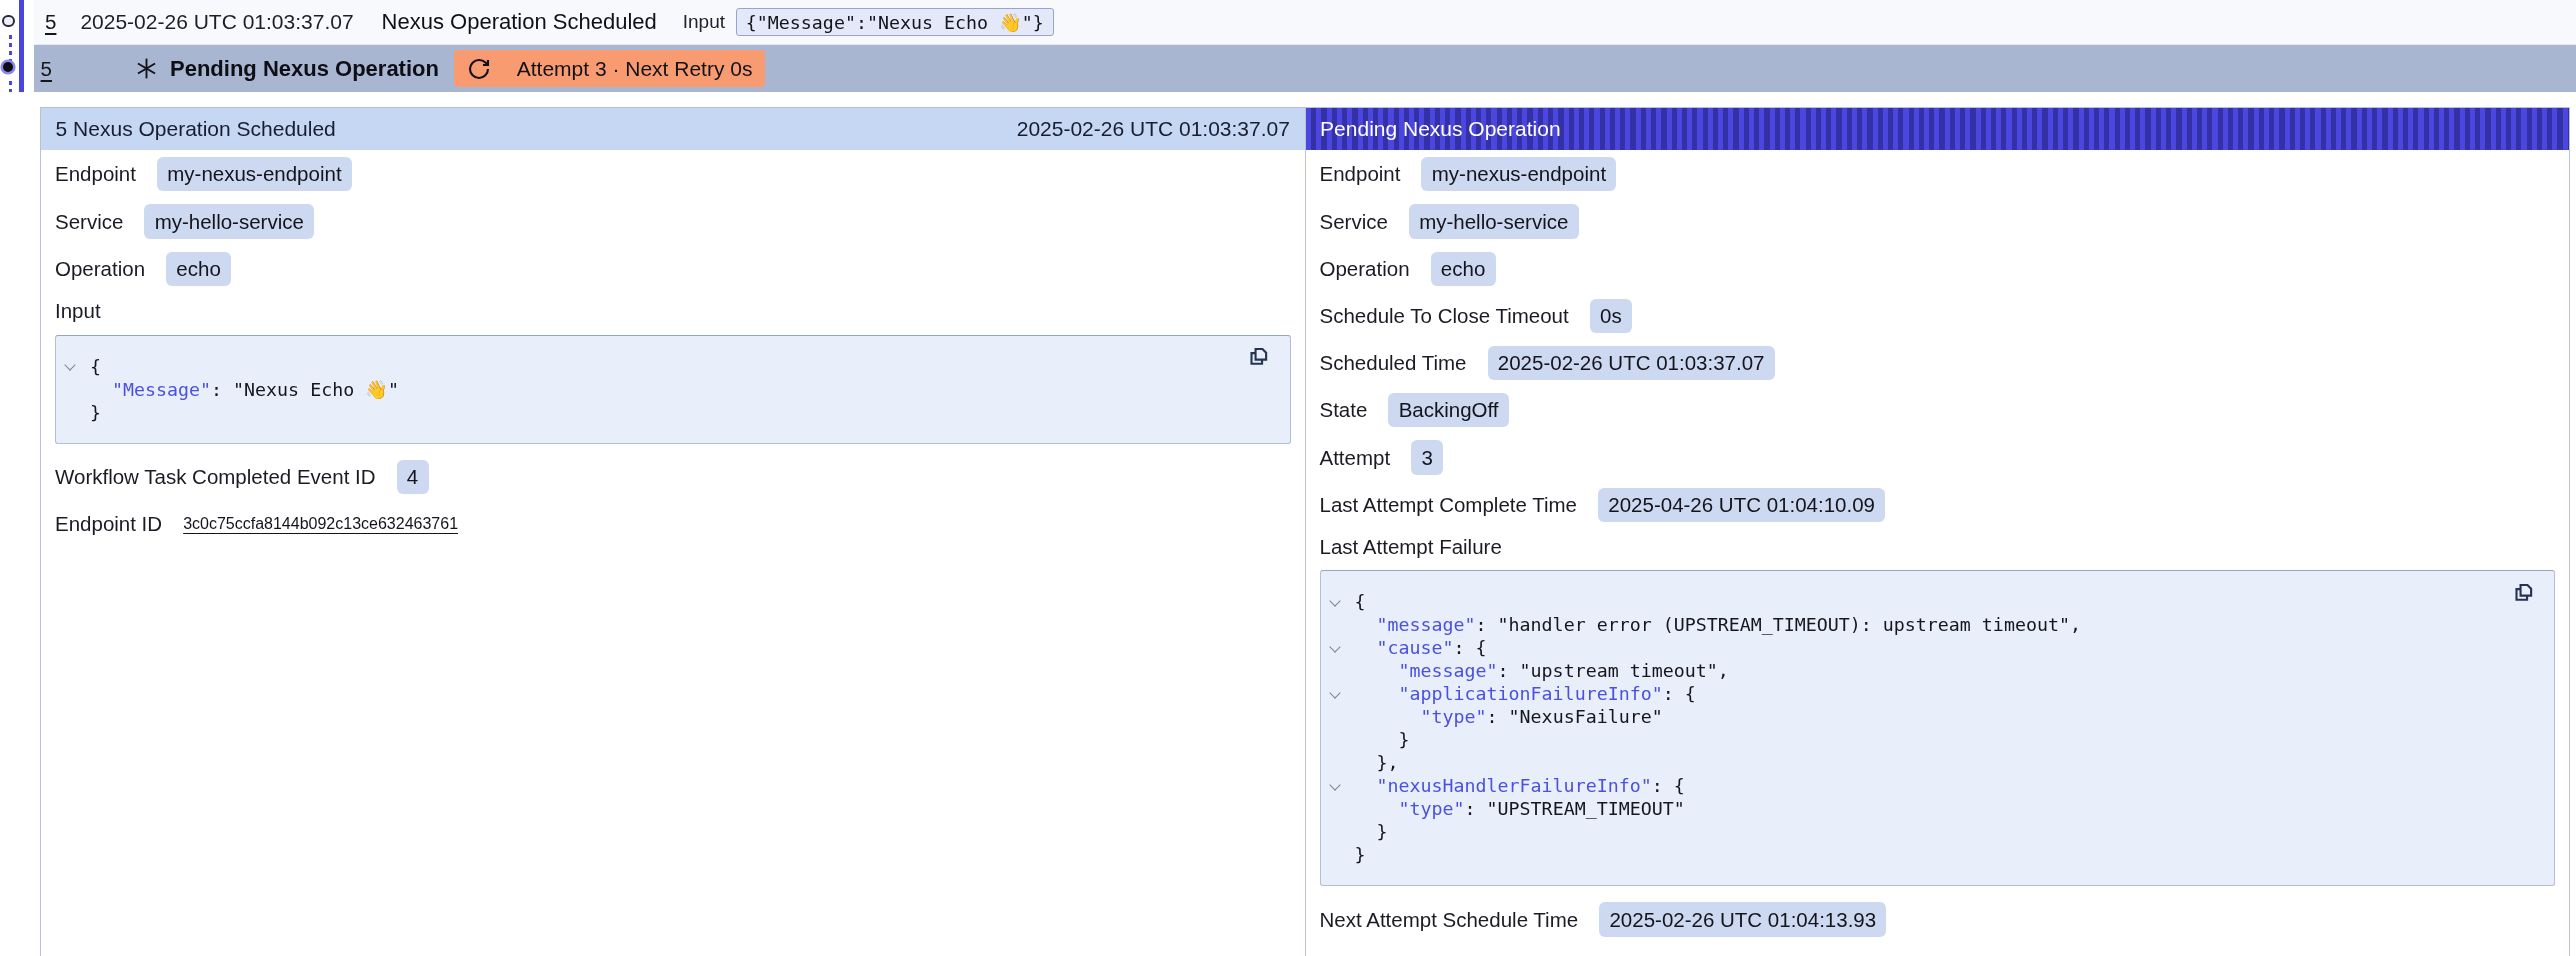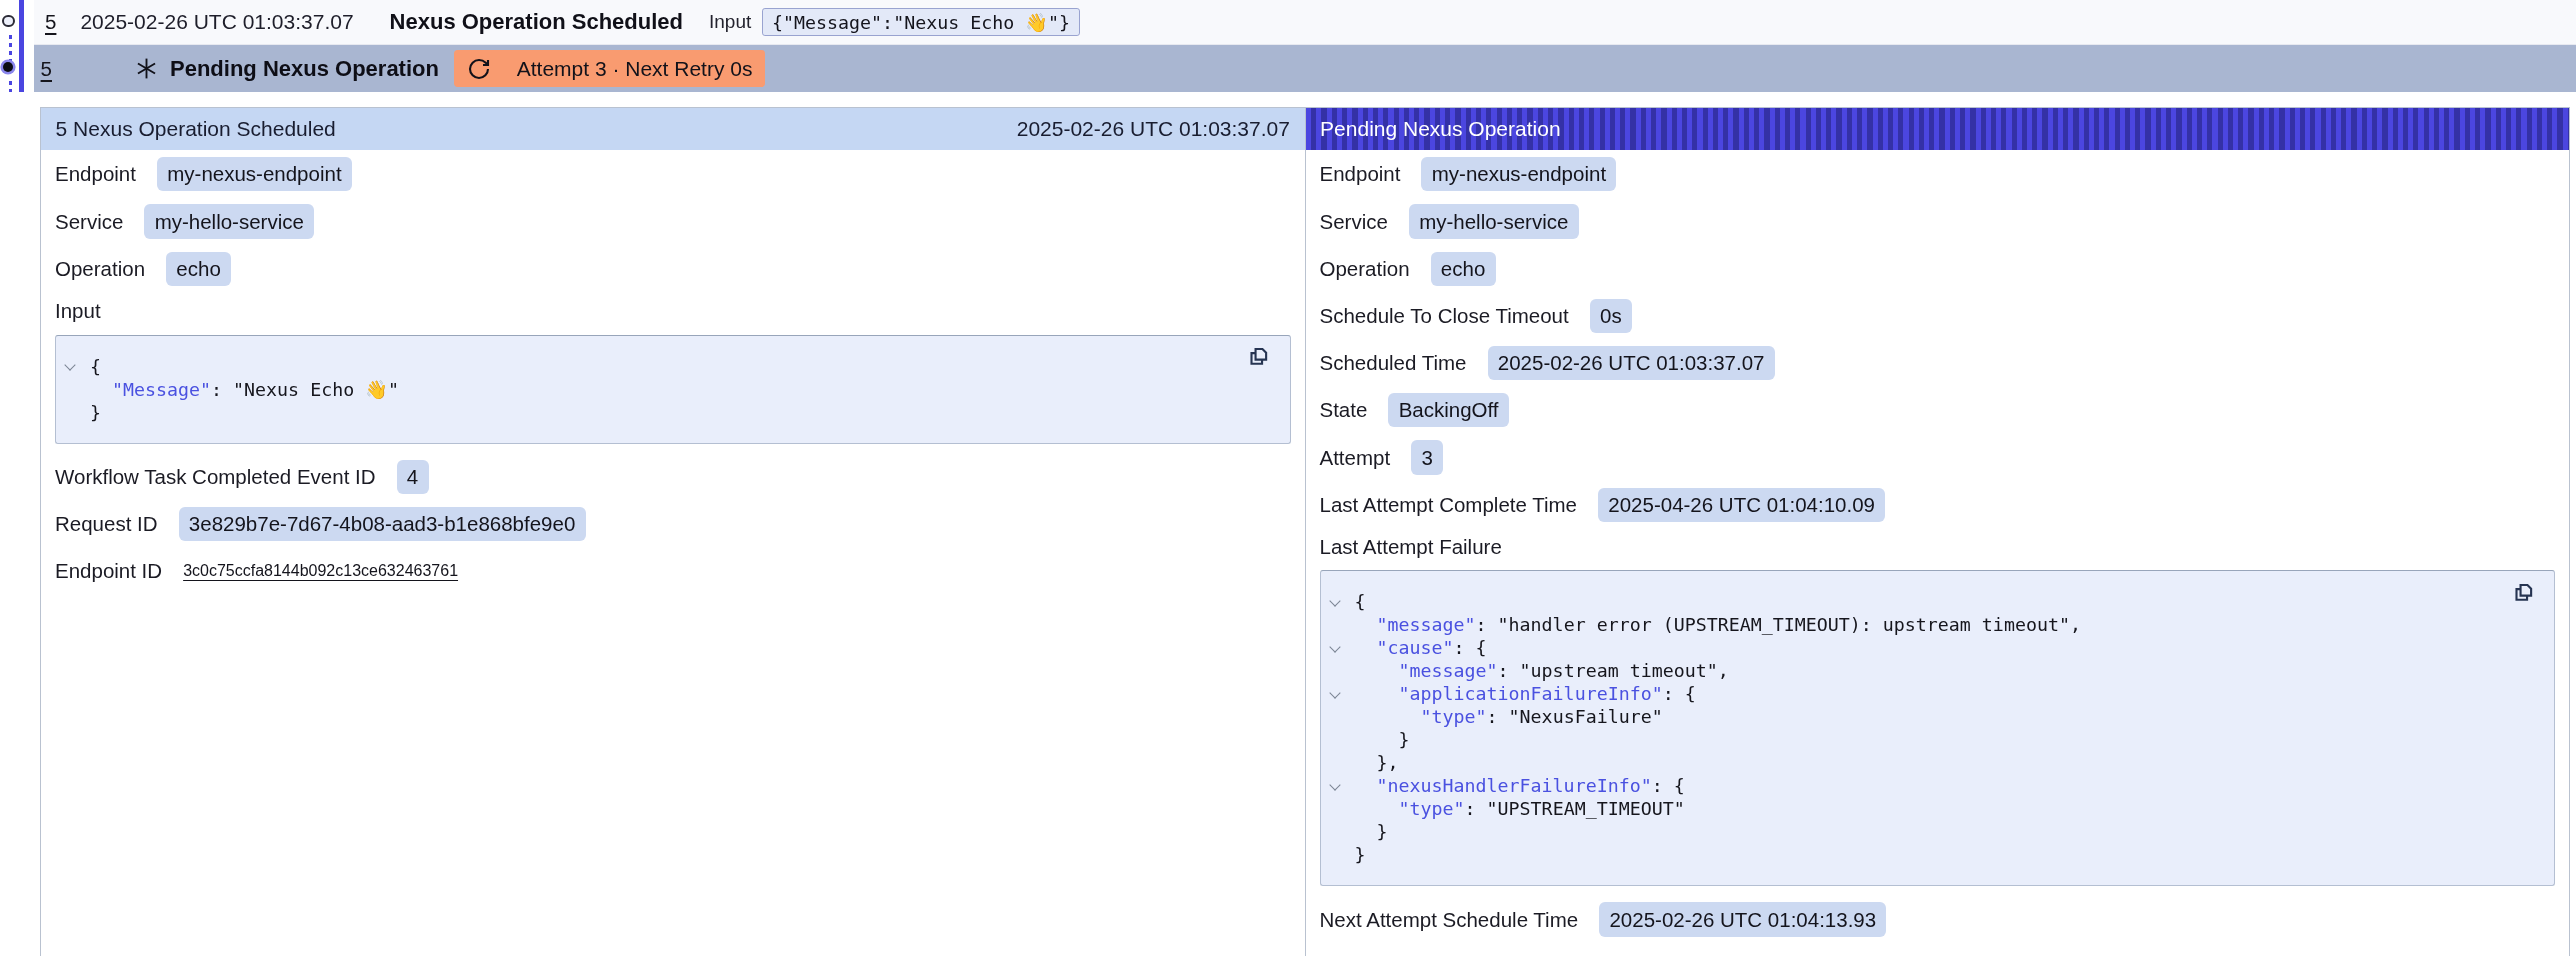--- a/index.html
+++ b/index.html
@@ -32,21 +32,21 @@
   .tl-circle-filled{position:absolute;left:2.9px;top:62px;width:10.3px;height:10.3px;background:#0d0d14;
     border-radius:50%;box-shadow:0 0 0 2.6px #8a86ec}
 
   
   .row{position:absolute;left:34px;width:2542px;display:flex;align-items:center}
   .row1{top:0;height:45px;background:#f8f9fc;border-bottom:0.7px solid #e7e9f0}
   .row2{top:45px;height:47px;background:var(--pending-row-bg)}
   .id-link{font-size:20.5px;color:#15151c;text-decoration:underline;text-underline-offset:3.7px;cursor:pointer}
   .row1 .id-link{margin-left:11px}
   .row1 .ts{margin-left:24px;font-size:21px;color:#1e1e2a}
-  .row1 .title{margin-left:36px;font-size:22px;font-weight:700;color:#101018}
+  .row1 .title{margin-left:28px;font-size:22px;font-weight:400;color:#101018}
   .row1 .input-label{margin-left:26px;font-size:19px;color:#23232e}
   .mono-badge{margin-left:11px;font-family:"DejaVu Sans Mono","Liberation Mono",monospace;font-size:18.3px;
     background:#e3e9f8;border:1.5px solid #99a3d0;border-radius:2.9px;padding:2.9px 8.8px;color:#14141c;white-space:pre}
   .row2 .id-link{margin-left:6.6px}
   .star-icon{margin-left:82px;display:inline-flex}
   .row2 .title{margin-left:11px;font-size:22px;font-weight:700;color:#0e0e16}
   .attempt-badge{margin-left:15.4px;display:inline-flex;align-items:center;gap:26px;
     background:var(--attempt-badge-bg);border-radius:3.7px;padding:6.6px 12.4px;font-size:21px;color:#12121a}
 
   
@@ -153,24 +153,20 @@
               <path d="M13 10 H8 V23 H21 V18.5"></path>
             </svg>
           </span>
         </div>
         <div>
             <div class="field-row">
               <span class="field-label">Workflow Task Completed Event ID</span>
               <span class="field-badge">4</span>
             </div>
             <div class="field-row">
-              <span class="field-label">Request ID</span>
-              <span class="field-badge">3e829b7e-7d67-4b08-aad3-b1e868bfe9e0</span>
-            </div>
-            <div class="field-row">
               <span class="field-label">Endpoint ID</span>
               <span class="field-link">3c0c75ccfa8144b092c13ce632463761</span>
             </div>
           </div>
       </div>
     </section>
 
     <section class="panel right">
       <header class="phead striped">
         <span>Pending Nexus Operation</span>

